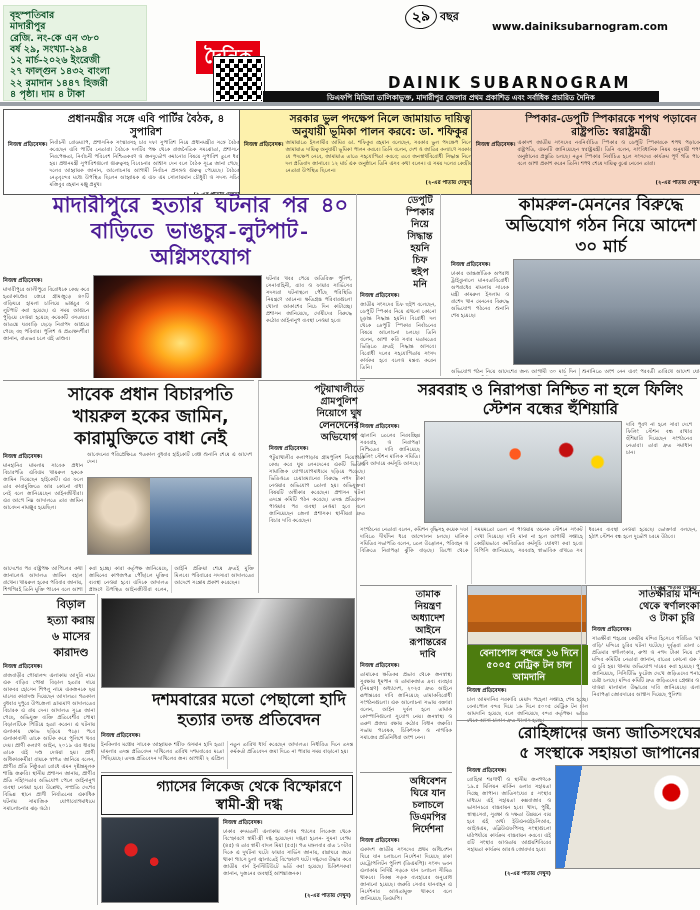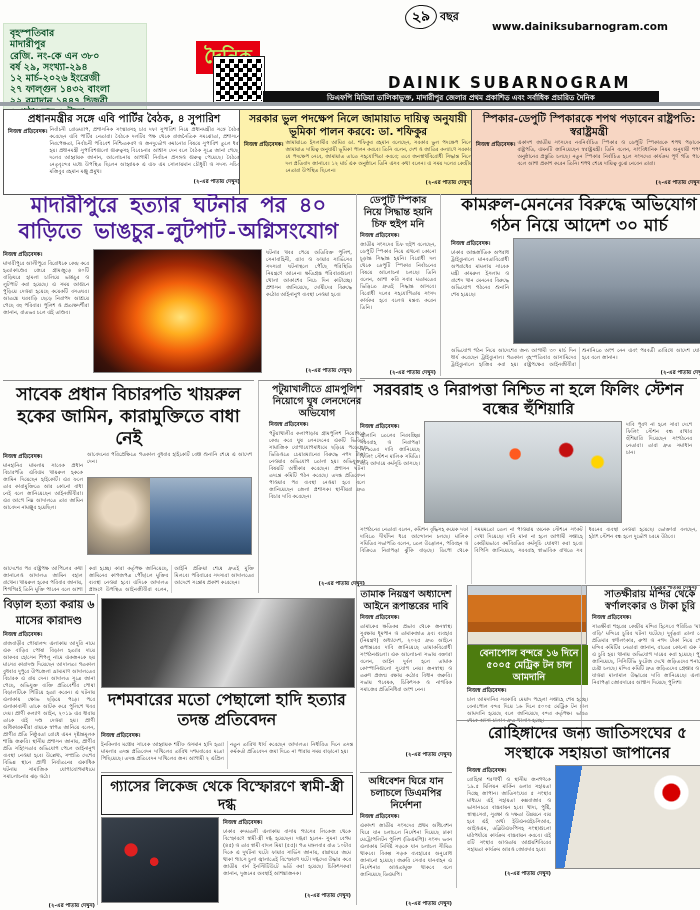--- a/index.html
+++ b/index.html
@@ -1,42 +1,42 @@
 <!DOCTYPE html>
 <html><head>
 <meta charset="utf-8">
 <style>
   html,body{margin:0;padding:0;background:#777;}
   .page{position:relative;width:700px;height:910px;background:#fdfdfb;margin:0 auto;
         font-family:"DejaVu Sans","Liberation Sans",sans-serif;overflow:hidden;}
   .abs{position:absolute;}
   
   .info-box{background:#e7f3e3;border:1px solid #cfe4ca;color:#0b4f26;font-weight:bold;
-            font-size:9.5px;line-height:11.3px;padding:3px 6px;margin-top:18px;}
-  .dainik-badge{background:#e60012;color:#bef264;font-weight:bold;font-size:19px;
+            font-size:9.5px;line-height:11.3px;padding:3px 6px;}
+  .dainik-badge{background:#e60012;color:#ffffff;font-weight:bold;font-size:19px;
                 display:flex;align-items:center;justify-content:center;text-align:center;}
   .qr{background:
       conic-gradient(#000 25%,#fff 0 50%,#000 0 75%,#fff 0) 0 0/9px 9px,#fff;
       border:2px solid #fff;outline:1px solid #222;}
   .brand-bn{color:#1b5e34;font-weight:bold;font-size:47px;letter-spacing:1px;white-space:nowrap;}
   .brand-en{font-weight:bold;font-size:15px;letter-spacing:2.5px;color:#0d0d0d;white-space:nowrap;}
   .years{display:flex;align-items:center;gap:3px;font-weight:bold;}
   .years .oval{border:1.6px solid #111;border-radius:50%;width:30px;height:22px;display:flex;
                align-items:center;justify-content:center;font-size:14px;transform:rotate(-8deg);}
   .years .lbl{font-size:11px;}
   .website{font-weight:bold;font-size:10.5px;color:#0d0d0d;}
   .tagline{background:#101010;color:#fff;font-size:7.2px;text-align:center;line-height:13px;
            font-weight:bold;white-space:nowrap;overflow:hidden;}
   .rule-band{background:#9aa0a6;}
   
   .tbox{border:1px solid #555;padding:2px 4px;overflow:hidden;}
   .tbox .hl{font-size:10.5px;line-height:13px;margin-bottom:1px;}
   
   .story{position:absolute;overflow:hidden;}
-  .hl{font-weight:bold;text-align:center;color:#101010;}
+  .hl{font-weight:bold;text-align:center;color:#101010;margin-left:44px;}
   .hl-red{color:#4c1d95;font-family:Liberation Mono, monospace;}
   .byline{font-size:5.6px;font-weight:bold;color:#000;margin:1px 0;}
   .bt{font-size:5.2px;line-height:1.35;text-align:justify;color:#1c1c1c;overflow:hidden;}
   .cont{font-size:5.3px;font-weight:bold;text-align:right;color:#000;}
   .cols2{column-count:2;column-gap:6px;column-rule:1px solid #ccc;}
   .cols3{column-count:3;column-gap:6px;column-rule:1px solid #ccc;}
   .row{display:flex;gap:4px;}
   .photo{flex:none;border:1px solid #888;background-size:cover;}
   .fire{background:
      radial-gradient(ellipse at 52% 55%,#ffe27a 0%,#ffae1f 18%,#f2600c 36%,#a52a05 55%,#3a120a 78%,#17090a 100%);}

